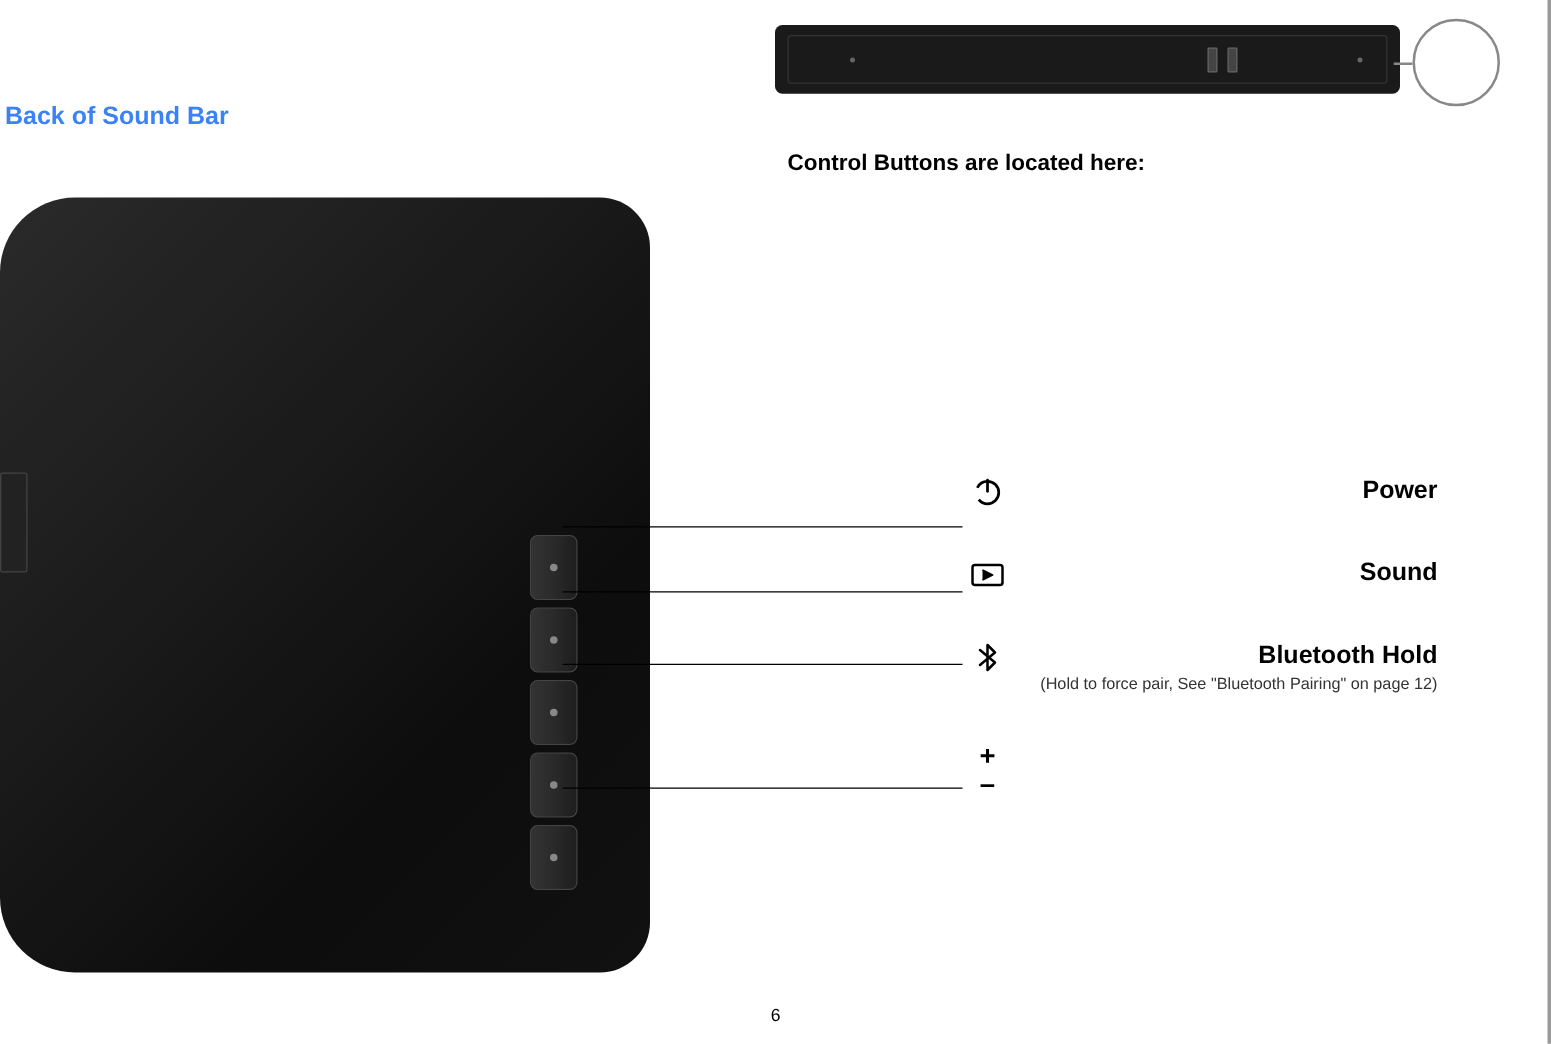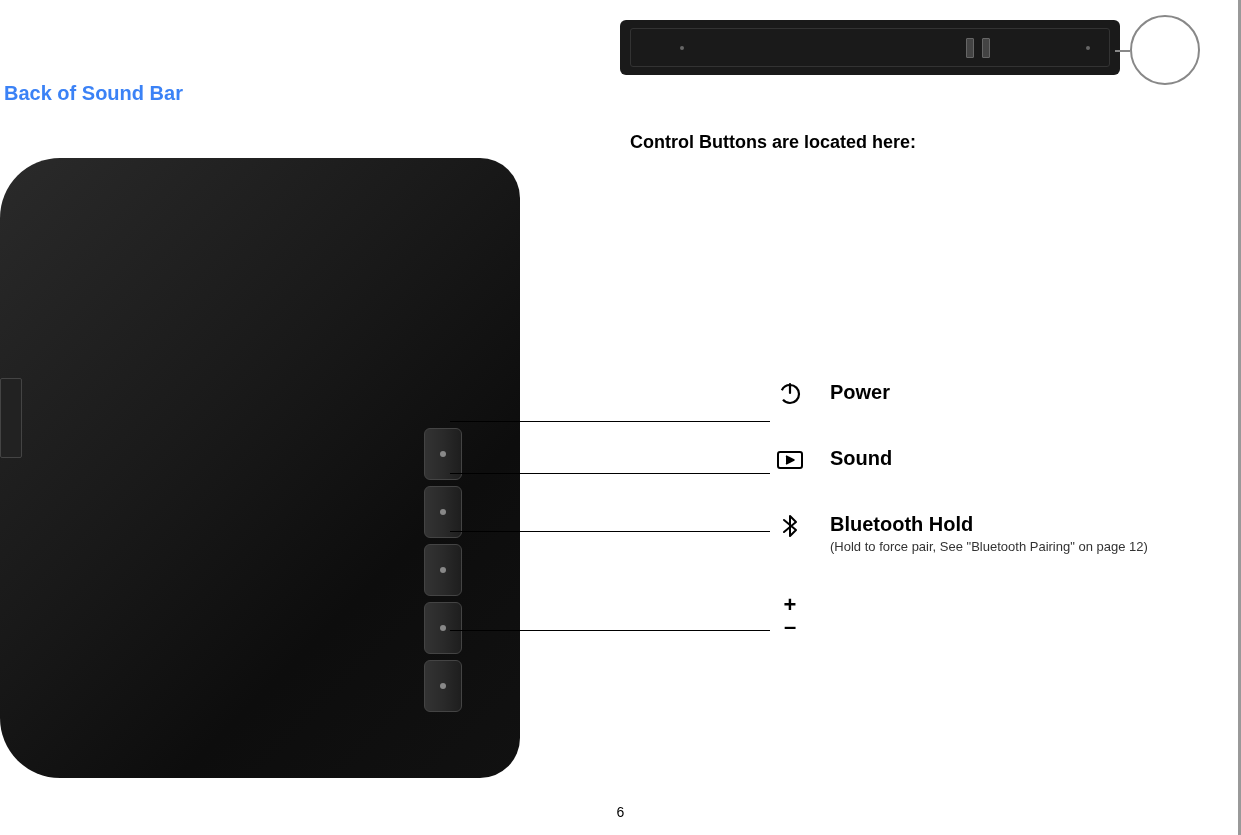--- a/index.html
+++ b/index.html
@@ -116,21 +116,20 @@
       color: #3b82f6;
     }
 
     .control-title {
       position: absolute;
       top: 120px;
       left: 630px;
       font-size: 18px;
       font-weight: bold;
       color: #000;
-      margin-top: 12px;
     }
 
     
     .soundbar-back-image {
       position: absolute;
       top: 148px;
       left: 0;
       width: 560px;
       height: 640px;
     }
@@ -247,20 +246,21 @@
       width: 40px;
       display: flex;
       align-items: center;
       justify-content: center;
       flex-shrink: 0;
       line-height: 1;
     }
 
     .label-text {
       flex: 1;
+      text-align: right;
     }
 
     .label-name {
       font-size: 20px;
       font-weight: bold;
       color: #000;
       line-height: 1.2;
     }
 
     .label-sub {

